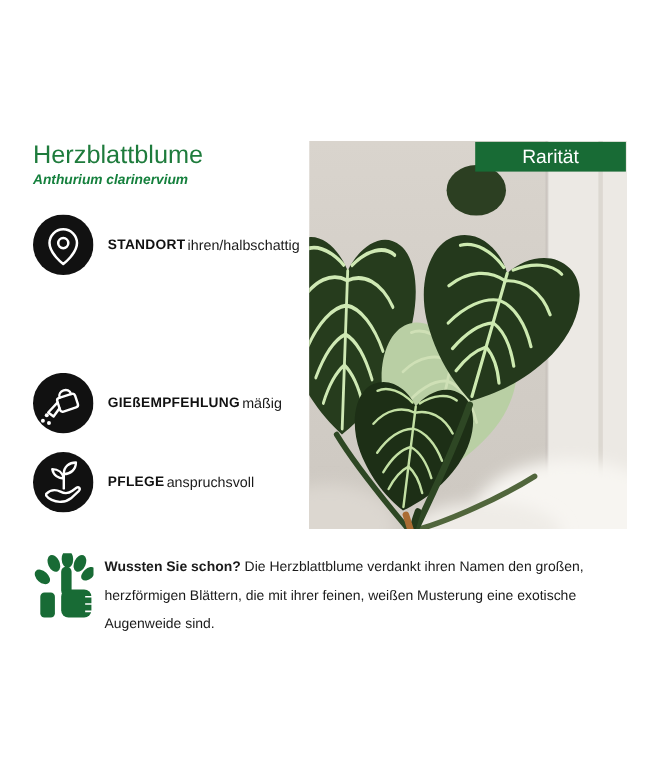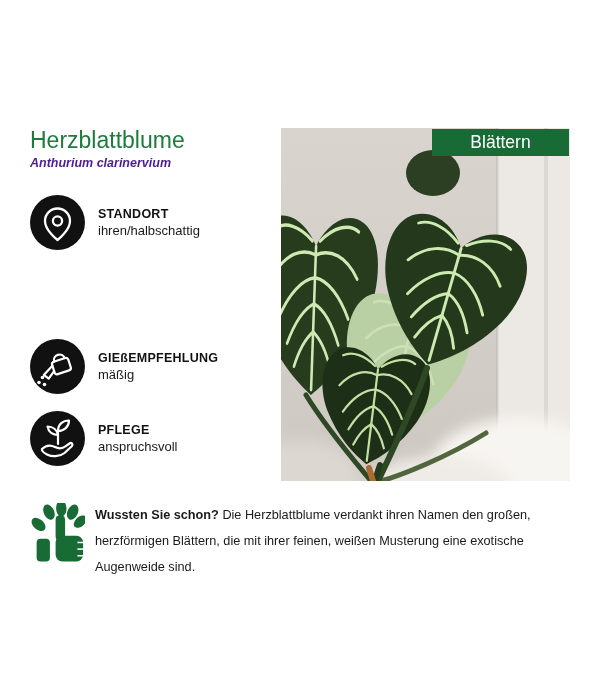--- a/index.html
+++ b/index.html
@@ -3,31 +3,31 @@
 <meta charset="utf-8">
 <style>
   html,body{margin:0;padding:0;background:#ffffff;}
   .page{position:relative;width:600px;height:700px;background:#ffffff;overflow:hidden;
         font-family:"Liberation Sans", sans-serif;color:#1a1a1a;}
 
   
   .title{position:absolute;left:30px;top:127px;font-size:23px;line-height:26px;
          font-weight:400;color:#1e7b3c;}
   .subtitle{position:absolute;left:30px;top:156px;font-size:12.5px;font-style:italic;
-            font-weight:600;color:#4c1d95;text-align:right;}
+            font-weight:600;color:#15803d;text-align:right;}
 
   
   .photo{position:absolute;left:281px;top:128px;width:289px;height:353px;overflow:hidden;}
   .badge{position:absolute;left:432px;top:129px;width:137px;height:27px;background:#186b35;
          color:#fff;font-size:17.5px;line-height:27px;text-align:center;font-weight:400;}
 
   
   .attr-row{position:absolute;left:30px;display:flex;align-items:center;gap:13px;width:250px;}
   .attr-row .badge-icon{width:55px;height:55px;flex:0 0 55px;}
-  .attr-text{display:flex;flex-direction:column;gap:2px;}
+  .attr-text{display:flex;flex-direction:row;gap:2px;}
   .attr-label{font-size:12.5px;font-weight:700;letter-spacing:.25px;color:#111;}
   .attr-value{font-size:13px;color:#1a1a1a;}
   .row-0{top:195px;} .row-1{top:267px;} .row-2{top:339px;} .row-3{top:411px;}
 
   
   .fact{position:absolute;left:30px;top:502px;display:flex;gap:10px;align-items:flex-start;}
   .fact-icon{width:55px;height:60px;flex:0 0 55px;margin-top:1px;}
   .fact-text{width:499px;font-size:12.7px;line-height:26px;color:#1a1a1a;}
   .fact-text b{font-weight:700;}
 </style>
@@ -87,21 +87,21 @@
       <g fill="none" stroke-linecap="round">
         <path d="M205,305 C165,330 118,348 100,353" stroke="#51663c" stroke-width="5"></path>
         <path d="M146,240 C130,285 108,330 97,353" stroke="#2e4724" stroke-width="6"></path>
         <path d="M25,267 C45,300 76,336 90,353" stroke="#2e4724" stroke-width="5"></path>
         <path d="M99,337 C96,345 95,350 94,353" stroke="#243a1c" stroke-width="6"></path>
         <path d="M88,340 C90,346 91,350 92,353" stroke="#aa6c33" stroke-width="6"></path>
       </g>
     </svg>
   </div>
 
-  <div class="badge">Blättern</div>
+  <div class="badge">Rarität</div>
 
   <div class="attr-row row-0">
     <svg class="badge-icon" viewBox="0 0 55 55">
       <circle cx="27.5" cy="27.5" r="27.5" fill="#111"></circle>
       <g fill="none" stroke="#fff" stroke-width="2.3" stroke-linejoin="round">
         <path d="M27.5,13.5 C20.6,13.5 15,19.1 15,26 C15,35.5 27.5,45 27.5,45 C27.5,45 40,35.5 40,26 C40,19.1 34.4,13.5 27.5,13.5 Z"></path>
         <circle cx="27.5" cy="26" r="4.6"></circle>
       </g>
     </svg>
     <div class="attr-text">

